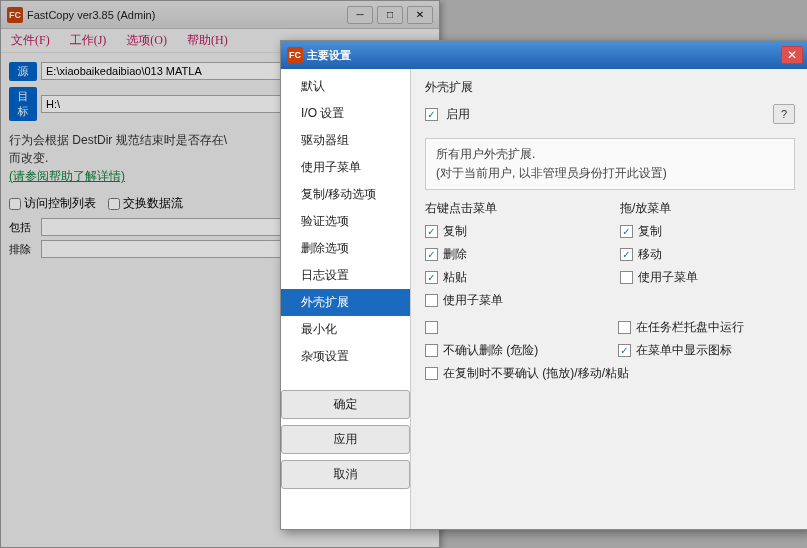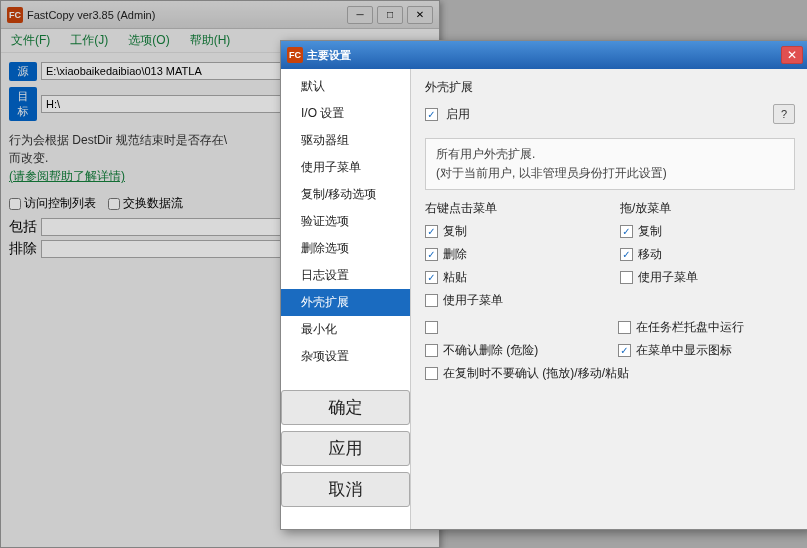--- a/index.html
+++ b/index.html
@@ -40,33 +40,33 @@
       display: flex; align-items: center; justify-content: center;
       font-size: 10px;
       cursor: pointer;
     }
     .main-menubar {
       background: #f0f0f0;
       border-bottom: 1px solid #ddd;
       padding: 2px 6px;
       display: flex; gap: 12px;
     }
-    .menu-item { cursor: pointer; padding: 1px 4px; color: #15803d; }
+    .menu-item { cursor: pointer; padding: 1px 4px; color: #be185d; font-family: Liberation Serif, serif; }
     .main-content { padding: 8px; }
     .field-row { display: flex; align-items: center; gap: 4px; margin-bottom: 6px; }
     .field-label { width: 28px; text-align: center; background: #0066cc; color: white; padding: 2px 4px; border-radius: 2px; font-size: 11px; }
     .field-input { flex: 1; border: 1px solid #aaa; background: white; padding: 2px 4px; font-size: 11px; }
     .field-btn { width: 22px; height: 20px; background: #e0e0e0; border: 1px solid #aaa; cursor: pointer; display: flex; align-items: center; justify-content: center; font-size: 9px; }
     .info-text { font-size: 11px; color: #333; line-height: 1.5; padding: 4px 0; }
     .info-link { color: #15803d; text-decoration: underline; cursor: pointer; }
     .options-row { display: flex; gap: 12px; margin: 6px 0; align-items: center; }
     .checkbox-item { display: flex; align-items: center; gap: 3px; cursor: pointer; }
     .checkbox-item input[type="checkbox"] { width: 12px; height: 12px; }
     .text-field-row { display: flex; align-items: center; gap: 4px; margin-bottom: 4px; }
-    .text-field-label { width: 28px; font-size: 14px; }
+    .text-field-label { width: 28px; font-size: 11px; }
     .text-field-input { flex: 1; border: 1px solid #aaa; background: white; padding: 1px 4px; font-size: 11px; height: 18px; }
 
     
     .modal-overlay {
       position: absolute;
       top: 0; left: 0; width: 807px; height: 548px;
       background: rgba(0,0,0,0.15);
     }
 
     
@@ -133,21 +133,21 @@
       padding: 10px 14px;
       overflow-y: auto;
     }
     .footer-btn {
       padding: 5px 0;
       background: #e8e8e8;
       border: 1px solid #aaa;
       border-radius: 3px;
       text-align: center;
       cursor: pointer;
-      font-size: 17px;
+      font-size: 12px;
       color: #222;
     }
 
     
     .section-title { font-size: 12px; color: #222; margin-bottom: 8px; font-weight: normal; }
 
     
     .check-group { display: flex; flex-direction: column; gap: 6px; }
     .check-row { display: flex; align-items: center; gap: 5px; }
     .check-box {

